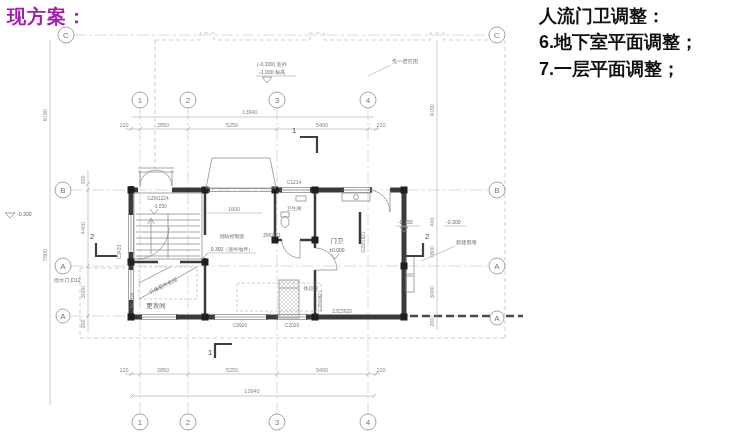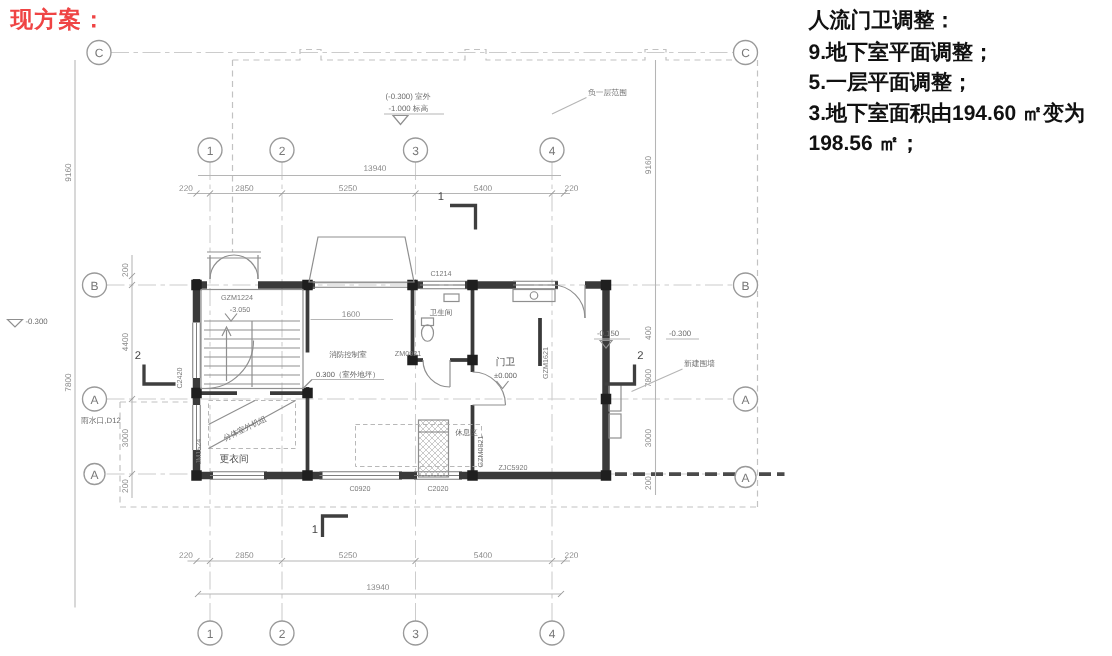--- a/index.html
+++ b/index.html
@@ -1,20 +1,20 @@
 <!DOCTYPE html>
 <html><head>
 <meta charset="utf-8">
 <style>
   * { margin:0; padding:0; box-sizing:border-box; }
   html,body { background:#fff; }
   .page { position:relative; width:741px; height:437px; background:#ffffff; overflow:hidden;
           font-family:"Liberation Sans", sans-serif; }
-  .title { position:absolute; left:7px; top:4px; font-size:15px; font-weight:bold; color:#ef4444; letter-spacing:1px; }
-  .notes { position:absolute; left:539px; top:3px; width:200px; font-size:14px; font-weight:bold;
+  .title { position:absolute; left:7px; top:4px; font-size:19px; font-weight:bold; color:#a21caf; letter-spacing:1px; }
+  .notes { position:absolute; left:539px; top:3px; width:200px; font-size:18px; font-weight:bold;
            color:#111; line-height:1.47; }
   .notes div { white-space:normal; }
   svg { position:absolute; left:0; top:0; }
   svg text { font-family:"Liberation Sans", sans-serif; }
   .thin   { stroke:#b5b5b5; stroke-width:0.7; fill:none; }
   .tick   { stroke:#9a9a9a; stroke-width:0.7; }
   .axisln { stroke:#cccccc; stroke-width:0.7; fill:none; stroke-dasharray:12 3 3 3; }
   .dashl  { stroke:#c2c2c2; stroke-width:0.8; fill:none; stroke-dasharray:4 3; }
   .dashin { stroke:#b0b0b0; stroke-width:0.6; fill:none; stroke-dasharray:3 2; }
   .med    { stroke:#8f8f8f; stroke-width:0.8; fill:none; }
@@ -35,23 +35,22 @@
 </style>
 </head>
 <body>
 
 <div class="page">
 
   <div class="title">现方案：</div>
 
   <div class="notes">
     <div>人流门卫调整：</div>
-    <div>9.地下室平面调整；</div>
-    <div>5.一层平面调整；</div>
-    <div>3.地下室面积由194.60 ㎡变为198.56 ㎡；</div>
+    <div>6.地下室平面调整；</div>
+    <div>7.一层平面调整；</div>
   </div>
 
   <svg width="741" height="437" viewBox="0 0 741 437">
     <defs>
       <pattern id="hatch" width="4" height="4" patternUnits="userSpaceOnUse">
         <path d="M0,4 L4,0 M0,0 L4,4" stroke="#a8a8a8" stroke-width="0.4"></path>
       </pattern>
     </defs>
 
     <g>

